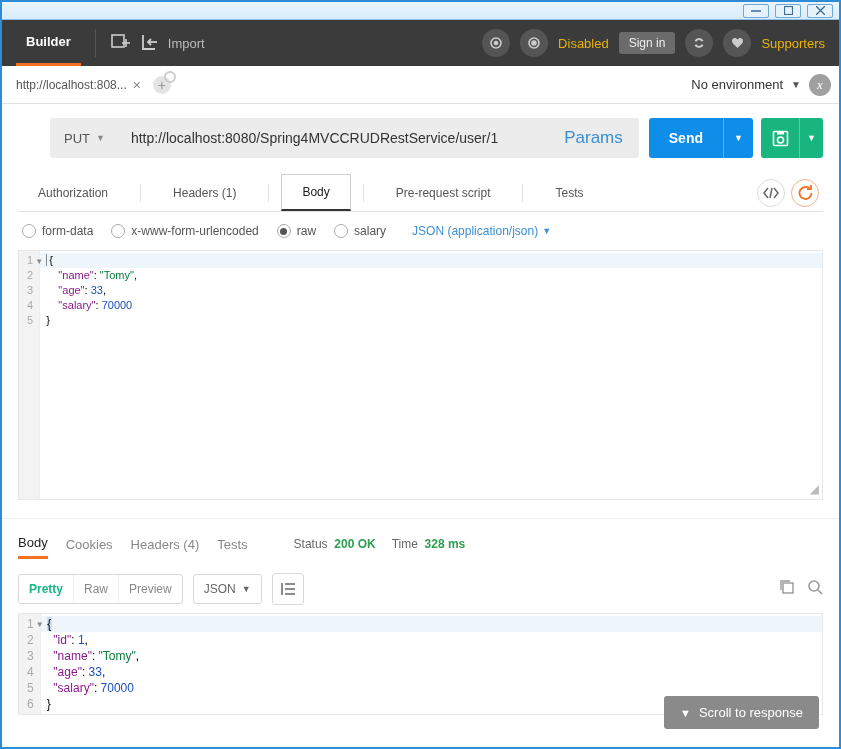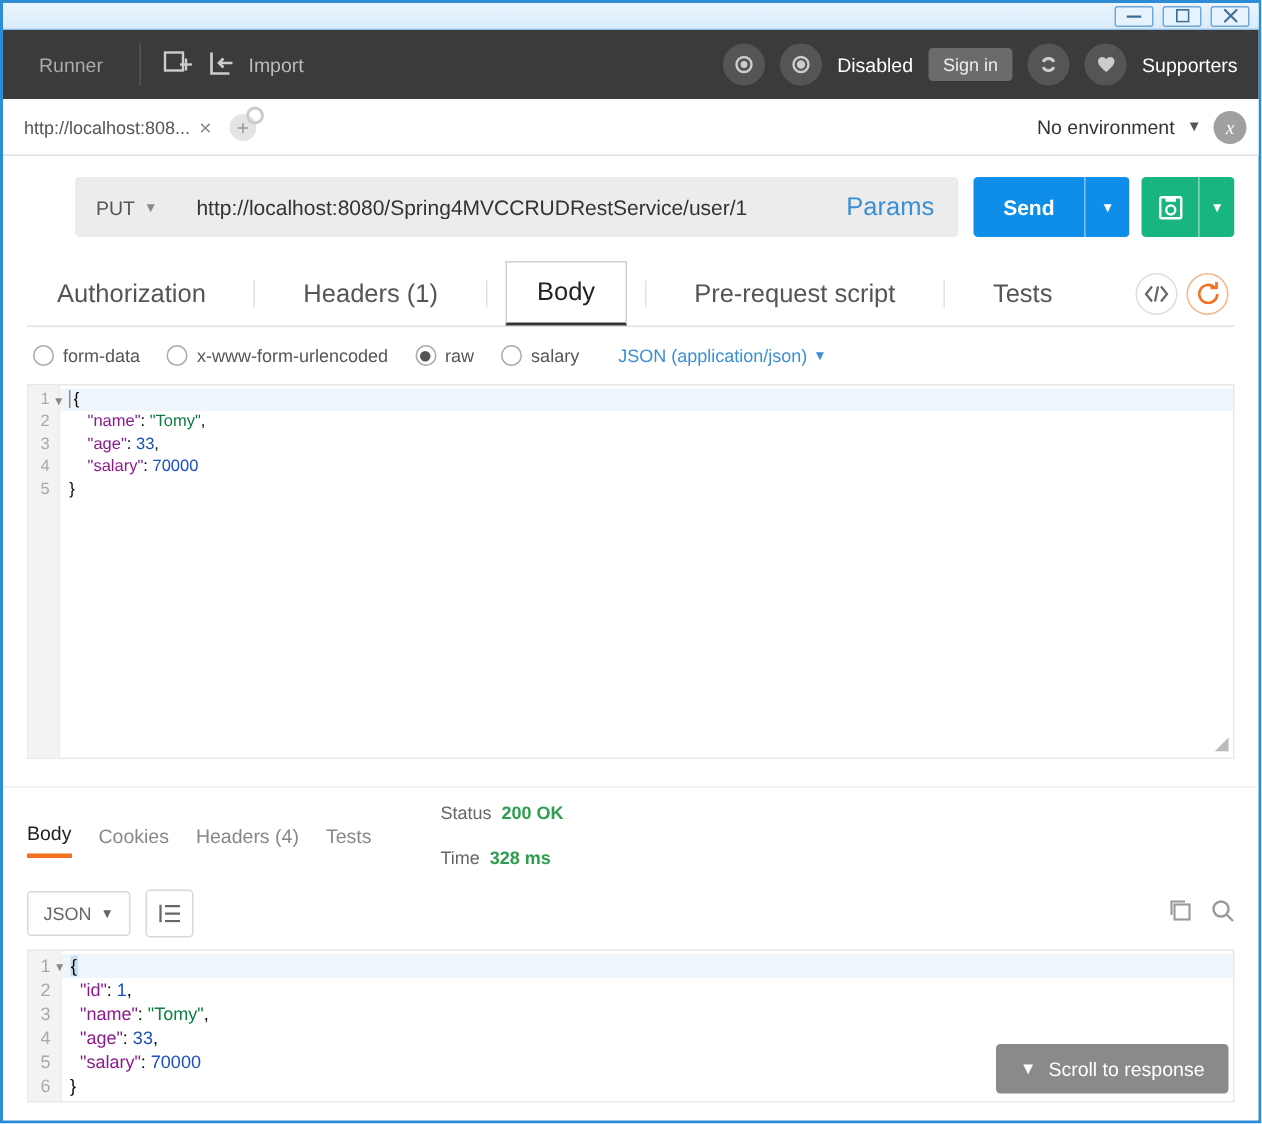--- a/index.html
+++ b/index.html
@@ -8,21 +8,21 @@
   .titlebar { height: 18px; background: linear-gradient(#eaf4fd,#d9ecfb); display:flex; justify-content:flex-end; align-items:center; padding: 0 6px; gap:6px; border-bottom:1px solid #8fbfe6;}
   .tb-btn { width:26px; height:14px; border:1px solid #6ea8d8; border-radius:2px; display:flex; align-items:center; justify-content:center; background:#e6f2fc;}
   .tb-btn svg{stroke:#3b6d97;}
   
   .topbar { height: 46px; background: #3b3b3b; display:flex; align-items:center; padding:0 14px; gap:10px; color:#bbb; font-size:13px;}
   .topbar .tab { padding:0 10px; height:46px; display:flex; align-items:center; cursor:pointer; color:#aaa;}
   .topbar .tab.active { color:#fff; border-bottom:3px solid #f47023; font-weight:600;}
   .topbar .divider { width:1px; height:28px; background:#555; margin:0 4px;}
   .icon-btn-dark { width:28px; height:28px; border-radius:50%; background:#555; display:flex; align-items:center; justify-content:center; cursor:pointer; color:#ccc; font-size:13px;}
   .topbar-right{margin-left:auto; display:flex; align-items:center; gap:10px;}
-  .disabled-lbl{color:#ffffff; font-size:13px;}
+  .disabled-lbl{color:#eab308; font-size:13px;}
   .signin-btn{background:#6b6b6b; color:#eee; padding:4px 10px; border-radius:3px; font-size:12px; cursor:pointer;}
   
   .tabstrip { height: 38px; background:#fff; border-bottom:1px solid #e2e2e2; display:flex; align-items:center; padding:0 8px; gap:6px;}
   .req-tab { display:flex; align-items:center; gap:6px; background:#fff; padding:4px 6px; font-size:12px; color:#555; max-width:140px;}
   .req-tab .close{color:#888; cursor:pointer; font-size:14px;}
   .tabstrip .add-circle{width:18px;height:18px;border-radius:50%;background:#e4e4e4;color:#999;display:flex;align-items:center;justify-content:center;font-size:14px;cursor:pointer; position:relative;}
   .tabstrip .add-circle::before{content:""; position:absolute; top:-5px; right:-5px; width:8px; height:8px; border:2px solid #ccc; border-radius:50%;}
   .env-area{margin-left:auto; display:flex; align-items:center; gap:8px; font-size:13px; color:#333;}
   .env-x{width:22px;height:22px;border-radius:50%;background:#a0a0a0;color:#fff;display:flex;align-items:center;justify-content:center;font-style:italic;font-family:Georgia,serif;font-size:13px;}
   
@@ -31,21 +31,21 @@
   .method-dd{ background:#ececec; display:flex; align-items:center; padding:0 14px; gap:6px; font-size:13px; color:#555; cursor:pointer; border-radius:3px 0 0 3px;margin-left:32px;}
   .url-input{ flex:1; background:#ececec; border:none; padding:0 12px; font-size:14px; color:#333; outline:none;}
   .params-btn{ background:#ececec; color:#3b8fd6; padding:0 16px; display:flex; align-items:center; font-size:17px; cursor:pointer; border-radius:0 3px 3px 0;}
   .send-wrap{display:flex; margin-left:10px;}
   .send-btn{ background:#0f8ee9; color:#fff; padding:0 20px; display:flex; align-items:center; font-weight:600; font-size:14px; cursor:pointer; border-radius:3px 0 0 3px;}
   .send-caret{ background:#0f8ee9; color:#fff; width:30px; display:flex; align-items:center; justify-content:center; border-left:1px solid rgba(255,255,255,.3); cursor:pointer; border-radius:0 3px 3px 0;}
   .save-wrap{display:flex; margin-left:8px;}
   .save-btn{ background:#18b67e; color:#fff; width:38px; display:flex; align-items:center; justify-content:center; cursor:pointer; border-radius:3px 0 0 3px;}
   .save-caret{ background:#18b67e; color:#fff; width:24px; display:flex; align-items:center; justify-content:center; border-left:1px solid rgba(255,255,255,.3); cursor:pointer; border-radius:0 3px 3px 0;}
   
-  .req-tabs{ display:flex; border-bottom:1px solid #e2e2e2; margin-top:16px; font-size:17px; color:#555; align-items:center;gap:12px;}
+  .req-tabs{ display:flex; border-bottom:1px solid #e2e2e2; margin-top:16px; font-size:12px; color:#555; align-items:center;gap:12px;}
   .req-tabs .rtab{ padding:10px 20px; cursor:pointer;}
   .req-tabs .rtab.active{ border:1px solid #d0d0d0; border-bottom:2px solid #333; color:#222; font-weight:500;}
   .req-tabs .sep{ width:1px; height:18px; background:#e2e2e2;}
   .req-tabs-right{margin-left:auto; display:flex; gap:6px; padding-right:4px;}
   .circbtn{width:28px;height:28px;border:1px solid #ddd;border-radius:50%;display:flex;align-items:center;justify-content:center;cursor:pointer;color:#666;}
   .circbtn.orange{color:#f47023;border-color:#f5b38a;}
   
   .body-type-row{ display:flex; align-items:center; gap:18px; padding:12px 4px; font-size:12px; color:#555;}
   .radio{ display:flex; align-items:center; gap:6px; cursor:pointer;}
   .radio .dot{width:14px;height:14px;border:1px solid #aaa;border-radius:50%;display:flex;align-items:center;justify-content:center;}
@@ -61,21 +61,21 @@
   .str{color:#0b7d3e;}
   .key{color:#8b1a8b;}
   .num{color:#1a4fc4;margin-top:33px;}
   .resize-handle{position:absolute; right:3px; bottom:3px; color:#bbb; font-size:12px; cursor:nwse-resize;}
   
   .splitter{height:1px; background:transparent; margin:18px 0 10px 0; border-top:1px solid #eee;}
   
   .resp-tabs{ padding:0 16px; display:flex; align-items:center; gap:18px; font-size:13px; color:#888;}
   .resp-tabs .vtab{ padding:6px 0; cursor:pointer;}
   .resp-tabs .vtab.active{ color:#222; border-bottom:3px solid #f47023; font-weight:500;}
-  .resp-meta{ margin-left:28px; display:flex; gap:16px; font-size:12px;flex-direction:column;}
+  .resp-meta{ margin-left:28px; display:flex; gap:16px; font-size:12px;}
   .resp-meta .lbl{color:#666;}
   .resp-meta .val{color:#2e9e4f; font-weight:600;}
   
   .resp-tools{ padding:14px 16px 8px 16px; display:flex; align-items:center; gap:10px;}
   .btn-grp{ display:flex; border:1px solid #d8d8d8; border-radius:3px; overflow:hidden;}
   .btn-grp .b{ padding:7px 10px; font-size:12px; color:#888; cursor:pointer; border-right:1px solid #eee;}
   .btn-grp .b:last-child{border-right:none;}
   .btn-grp .b.active{ color:#18b67e; font-weight:600;}
   .sel-grp{ border:1px solid #d8d8d8; border-radius:3px; padding:7px 10px; font-size:12px; color:#666; display:flex; align-items:center; gap:6px; cursor:pointer;}
   .icon-sq{ width:32px; height:32px; border:1px solid #d8d8d8; border-radius:3px; display:flex; align-items:center; justify-content:center; cursor:pointer; color:#666;}
@@ -107,21 +107,21 @@
       </div>
     <div class="tb-btn">
         <svg width="9" height="9">
           <line x1="0" y1="0" x2="9" y2="9" stroke-width="1.3"></line>
           <line x1="9" y1="0" x2="0" y2="9" stroke-width="1.3"></line>
         </svg>
       </div>
   </div>
 
   <div class="topbar">
-    <div class="tab">Runner</div>
+    <div class="tab active">Builder</div>
     <div class="divider"></div>
     <div style="color:#ccc;cursor:pointer;">
       <svg width="20" height="20" viewBox="0 0 20 20" fill="none" stroke="#ccc" stroke-width="1.6">
           <rect x="2" y="3" width="12" height="12"></rect>
           <line x1="16" y1="7" x2="16" y2="15"></line>
           <line x1="12" y1="11" x2="20" y2="11"></line>
         </svg>
     </div>
     <div style="color:#ccc;cursor:pointer;">
       <svg width="18" height="18" viewBox="0 0 18 18" fill="none" stroke="#ccc" stroke-width="1.8">
@@ -277,20 +277,25 @@
       <div class="vtab">Cookies</div>
       <div class="vtab">Headers (4)</div>
       <div class="vtab">Tests</div>
       <div class="resp-meta">
         <span><span class="lbl">Status</span>&nbsp;&nbsp;<span class="val">200 OK</span></span>
         <span><span class="lbl">Time</span>&nbsp;&nbsp;<span class="val">328 ms</span></span>
       </div>
     </div>
 
     <div class="resp-tools">
+      <div class="btn-grp">
+        <div class="b active">Pretty</div>
+        <div class="b">Raw</div>
+        <div class="b">Preview</div>
+      </div>
       <div class="sel-grp">
         <span>JSON</span>
         <span style="font-size:9px;">▼</span>
       </div>
       <div class="icon-sq">
         <svg width="14" height="12" viewBox="0 0 14 12" stroke="#666" stroke-width="1.5" fill="none">
             <line x1="4" y1="1" x2="14" y2="1"></line>
             <line x1="4" y1="6" x2="14" y2="6"></line>
             <line x1="4" y1="11" x2="14" y2="11"></line>
             <line x1="1" y1="0" x2="1" y2="12"></line>

